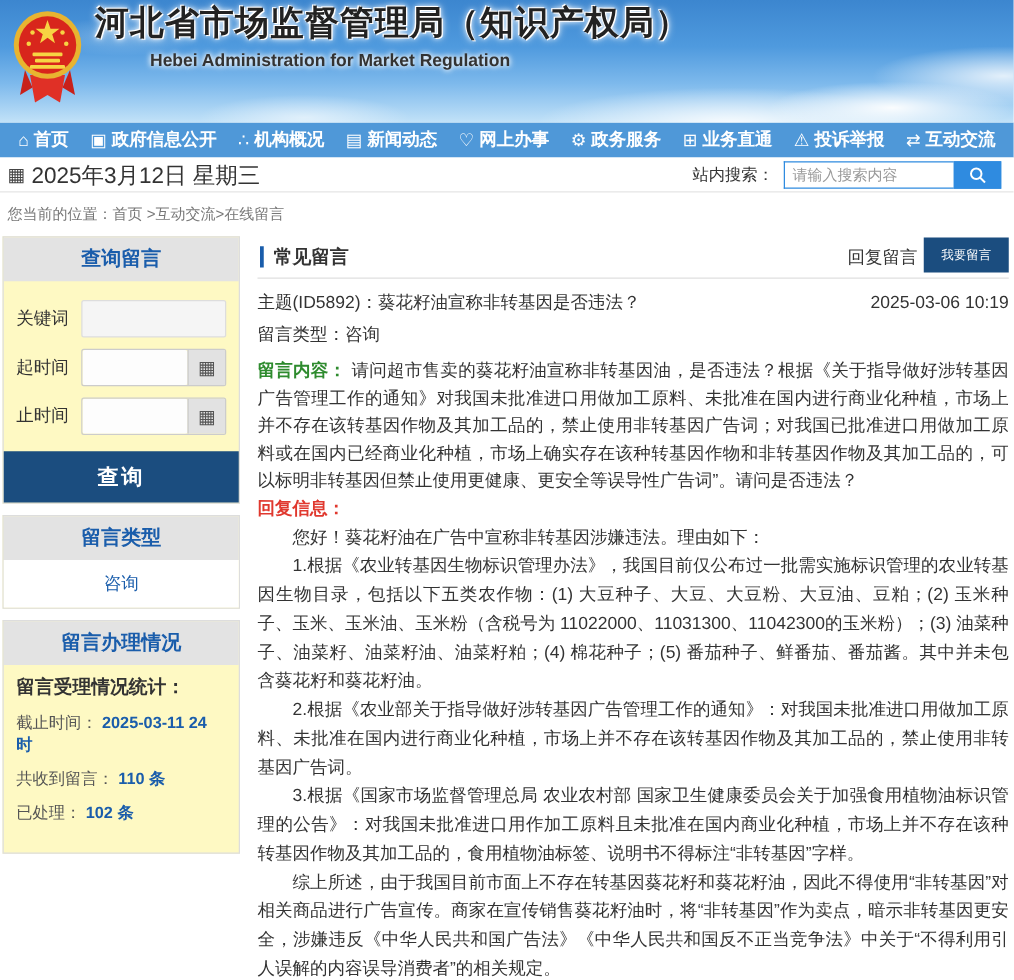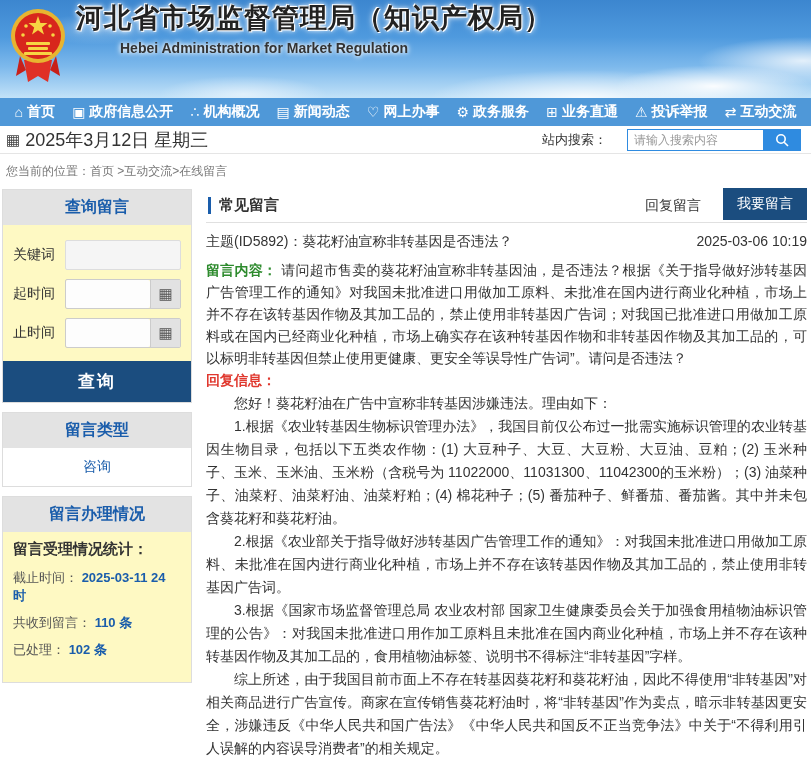--- a/index.html
+++ b/index.html
@@ -38,21 +38,21 @@
   .nav-ico{ font-size:14px; font-weight:normal; }
 
   
   .datebar{
     height:28px; display:flex; align-items:center; padding:0 10px 0 6px;
     border-bottom:1px solid #e5e5e5; background:#fff;
   }
   .cal-glyph{ font-size:15px; color:#444; margin-right:5px; }
   .date-text{ font-size:18px; color:#333; }
   .searchbox{ margin-left:auto; display:flex; align-items:center; }
-  .search-label{ font-size:13px; color:#333; margin-right:20px; }
+  .search-label{ font-size:13px; color:#333; margin-right:8px; }
   .search-input{
     width:136px; height:22px; border:1px solid #2f8be0; border-right:none;
     font-size:12px; padding:0 6px; color:#333; outline:none;
   }
   .search-input::placeholder{ color:#999; }
   .search-btn{
     width:38px; height:22px; background:#2f8be0; border:1px solid #2f8be0;
     display:flex; align-items:center; justify-content:center; cursor:pointer;
   }
 
@@ -97,23 +97,23 @@
   .stat-row b{ color:#1a5dab; font-weight:bold; }
 
   
   .section-head{
     display:flex; align-items:center; height:34px; border-bottom:1px solid #e0e0e0;
     margin-bottom:10px;
   }
   .bluebar{ width:3px; height:17px; background:#1a5dab; margin:0 8px 0 2px; }
   .section-title{ font-size:15px; font-weight:bold; color:#333; }
   .spacer{ flex:1; }
-  .reply-link{ font-size:14px; color:#333; text-decoration:none; margin-right:22px; cursor:pointer; }
+  .reply-link{ font-size:14px; color:#333; text-decoration:none; margin-right:5px; cursor:pointer; }
   .post-btn{
-    background:#1b4d7f; color:#fff; border:none; font-size:14px;
+    background:#1b4d7f; color:#fff; border:none; font-size:10px;
     padding:7px 14px; cursor:pointer; margin-bottom:4px;
   }
   .subject-row{ display:flex; font-size:14px; color:#333; margin:6px 0 8px 0; }
   .msg-date{ margin-left:auto; color:#333; }
   .type-line{ font-size:14px; color:#333; margin-bottom:8px; }
   .msg-content{ font-size:14px; color:#333; line-height:22px; text-align:justify; }
   .green{ color:#2e8b2e; font-weight:bold; }
   .reply-label{ color:#e0382e; font-weight:bold; font-size:14px; margin:3px 0 2px 0; }
   .reply-p{ font-size:14px; color:#333; line-height:23px; text-indent:2em; text-align:justify; }
 </style>
@@ -262,20 +262,21 @@
         <span class="section-title">常见留言</span>
         <span class="spacer"></span>
         <a class="reply-link">回复留言</a>
         <button class="post-btn">我要留言</button>
       </div>
 
       <div class="subject-row">
         <span>主题(ID5892)：葵花籽油宣称非转基因是否违法？</span>
         <span class="msg-date">2025-03-06 10:19</span>
       </div>
+      <div class="type-line">留言类型：咨询</div>
 
       <p class="msg-content">
         <b class="green">留言内容：</b>
         <span>请问超市售卖的葵花籽油宣称非转基因油，是否违法？根据《关于指导做好涉转基因广告管理工作的通知》对我国未批准进口用做加工原料、未批准在国内进行商业化种植，市场上并不存在该转基因作物及其加工品的，禁止使用非转基因广告词；对我国已批准进口用做加工原料或在国内已经商业化种植，市场上确实存在该种转基因作物和非转基因作物及其加工品的，可以标明非转基因但禁止使用更健康、更安全等误导性广告词”。请问是否违法？</span>
       </p>
 
       <div class="reply-label">回复信息：</div>
       <p class="reply-p">您好！葵花籽油在广告中宣称非转基因涉嫌违法。理由如下：</p>
       <p class="reply-p">1.根据《农业转基因生物标识管理办法》，我国目前仅公布过一批需实施标识管理的农业转基因生物目录，包括以下五类农作物：(1) 大豆种子、大豆、大豆粉、大豆油、豆粕；(2) 玉米种子、玉米、玉米油、玉米粉（含税号为 11022000、11031300、11042300的玉米粉）；(3) 油菜种子、油菜籽、油菜籽油、油菜籽粕；(4) 棉花种子；(5) 番茄种子、鲜番茄、番茄酱。其中并未包含葵花籽和葵花籽油。</p>
       <p class="reply-p">2.根据《农业部关于指导做好涉转基因广告管理工作的通知》：对我国未批准进口用做加工原料、未批准在国内进行商业化种植，市场上并不存在该转基因作物及其加工品的，禁止使用非转基因广告词。</p>

